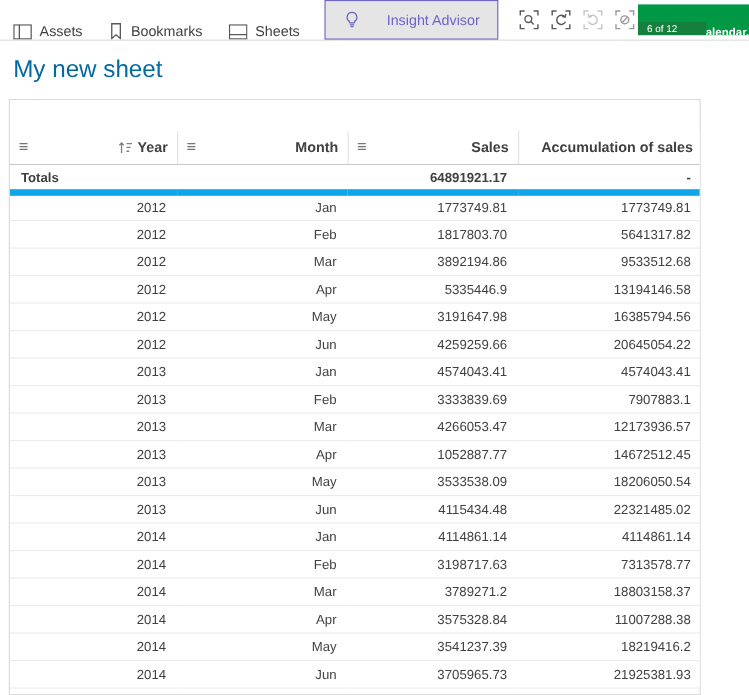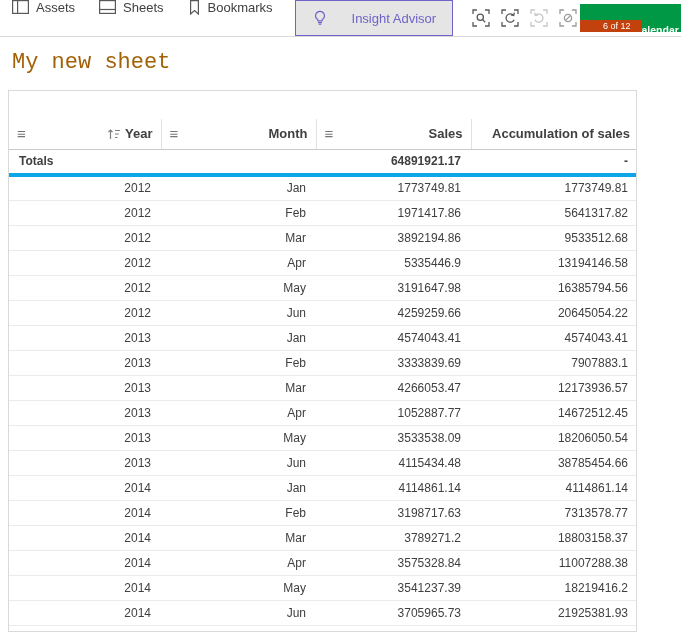--- a/index.html
+++ b/index.html
@@ -13,21 +13,21 @@
 
   
   .toolbar {
     height: 37px;
     display: flex;
     align-items: stretch;
     border-bottom: 1px solid #d9d9d9;
     background: #fff;
   }
   .tab {
-    display: flex; align-items: flex-start; gap: 7px;
+    display: flex; align-items: flex-end; gap: 7px;
     padding: 0 12px; font-size: 13px; color: #404040; cursor: pointer;
     white-space: nowrap;
   }
   .insight-btn {
     display: flex; align-items: center; gap: 24px;
     padding: 0 16px; margin-left: 10px;
     border: 1px solid #6e64c8; color: #6e64c8;
     font-size: 13px; cursor: pointer; white-space: nowrap;
     background: #e5e5e5;
   }
@@ -48,36 +48,35 @@
     font-size: 11px;
   }
   .sel-info { flex: 1; overflow: hidden; position: relative; }
   .sel-field {
     font-size: 10.5px; font-weight: bold; padding: 20px 0 0 6px;
     white-space: nowrap; overflow: hidden;
   }
   .sel-progress {
     position: absolute; left: 0; bottom: 0;
     width: 56%; height: 12px;
-    background: #c2410c;
-    font-size: 9px; line-height: 12px; padding-left: 23px;
+    background: #15803d;
+    font-size: 9px; line-height: 12px; padding-left: 8px;
     white-space: nowrap;
   }
   .sel-close {
     width: 26px; display: flex; align-items: center; justify-content: center;
     font-size: 12px; font-weight: bold; cursor: pointer;
   }
 
   
   .sheet-title {
     margin: 13px 0 0 12px;
     font-size: 22px;
-    color: #a16207;
+    color: #0369a1;
     font-weight: normal;
-    font-family: Liberation Mono, monospace;
   }
 
   
   .table-card {
     position: absolute;
     left: 8px; top: 90px;
     width: 629px; height: 542px;
     border: 1px solid #d9d9d9;
     background: #fff;
     padding-top: 28px;
@@ -100,21 +99,21 @@
     height: 25px; padding: 0 10px;
     font-size: 12px; color: #404040;
     text-align: right;
     border-bottom: 1px solid #ebebeb;
     background: #fff;
     white-space: nowrap; overflow: hidden;
   }
   .totals-row td {
     font-weight: bold;
     height: 26px;
-    border-bottom: 4px solid #0ea5e9;
+    border-bottom: 6px solid #0ea5e9;
   }
   .totals-row td:first-child { text-align: left; }
   svg { display: block; }
 </style>
 </head>
 <body>
 
 <div class="toolbar">
 
   <div class="tab">
@@ -122,35 +121,35 @@
       <svg width="17" height="14" viewBox="0 0 17 14" fill="none" stroke="#595959" stroke-width="1.2">
         <rect x="0.6" y="0.6" width="15.8" height="12.8"></rect>
         <line x1="5.6" y1="0.6" x2="5.6" y2="13.4"></line>
       </svg>
     </span>
     <span>Assets</span>
   </div>
 
   <div class="tab">
     <span>
+      <svg width="13" height="15" viewBox="0 0 13 15" fill="none" stroke="#595959" stroke-width="1.2">
+        <path d="M2.6 0.6 h7.8 v13.4 l-3.9 -3.4 l-3.9 3.4 z"></path>
+      </svg>
+    </span>
+    <span>Bookmarks</span>
+  </div>
+
+  <div class="tab">
+    <span>
       <svg width="17" height="14" viewBox="0 0 17 14" fill="none" stroke="#595959" stroke-width="1.2">
         <rect x="0.6" y="0.6" width="15.8" height="12.8"></rect>
         <line x1="0.6" y1="9.5" x2="16.4" y2="9.5"></line>
       </svg>
     </span>
     <span>Sheets</span>
-  </div>
-
-  <div class="tab">
-    <span>
-      <svg width="13" height="15" viewBox="0 0 13 15" fill="none" stroke="#595959" stroke-width="1.2">
-        <path d="M2.6 0.6 h7.8 v13.4 l-3.9 -3.4 l-3.9 3.4 z"></path>
-      </svg>
-    </span>
-    <span>Bookmarks</span>
   </div>
 
   <div class="insight-btn">
     <span>
       <svg width="16" height="16" viewBox="0 0 16 16" fill="none" stroke="#6e64c8" stroke-width="1.2">
         <path d="M8 1.3 a4.4 4.4 0 0 1 2.4 8.1 l-0.4 1.4 h-4 l-0.4 -1.4 A4.4 4.4 0 0 1 8 1.3 z"></path>
         <line x1="6" y1="12.6" x2="10" y2="12.6"></line>
         <line x1="6.7" y1="14.2" x2="9.3" y2="14.2"></line>
       </svg>
     </span>
@@ -262,21 +261,21 @@
       </tr>
     <tr>
           <td>2012</td>
           <td>Jan</td>
           <td>1773749.81</td>
           <td>1773749.81</td>
         </tr>
         <tr>
           <td>2012</td>
           <td>Feb</td>
-          <td>1971417.86</td>
+          <td>1817803.70</td>
           <td>5641317.82</td>
         </tr>
         <tr>
           <td>2012</td>
           <td>Mar</td>
           <td>3892194.86</td>
           <td>9533512.68</td>
         </tr>
         <tr>
           <td>2012</td>
@@ -323,21 +322,21 @@
         <tr>
           <td>2013</td>
           <td>May</td>
           <td>3533538.09</td>
           <td>18206050.54</td>
         </tr>
         <tr>
           <td>2013</td>
           <td>Jun</td>
           <td>4115434.48</td>
-          <td>38785454.66</td>
+          <td>22321485.02</td>
         </tr>
         <tr>
           <td>2014</td>
           <td>Jan</td>
           <td>4114861.14</td>
           <td>4114861.14</td>
         </tr>
         <tr>
           <td>2014</td>
           <td>Feb</td>

